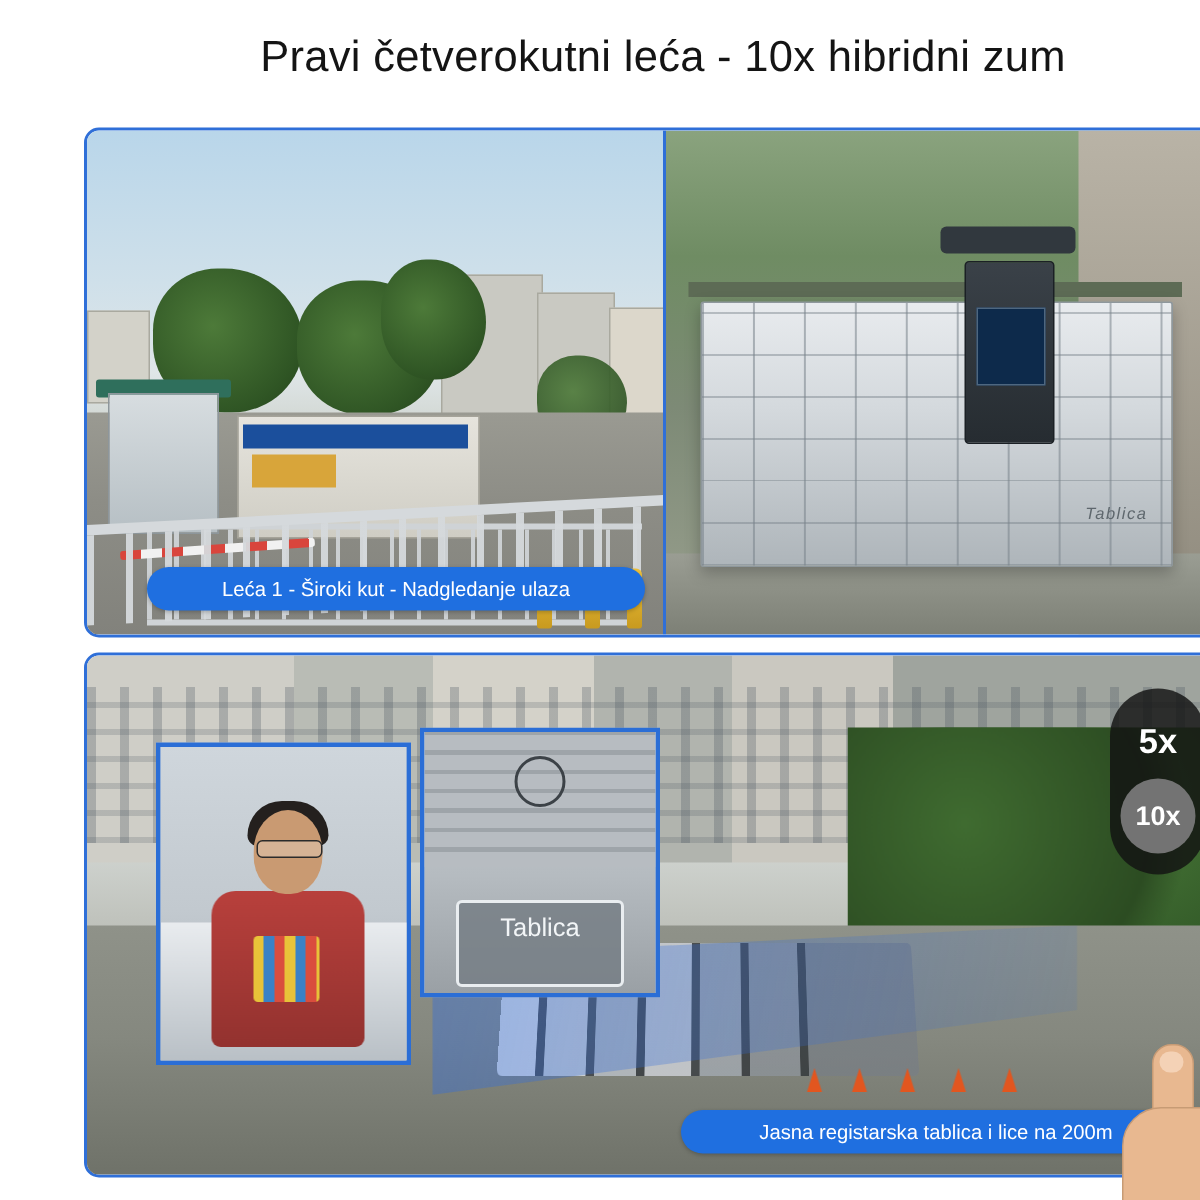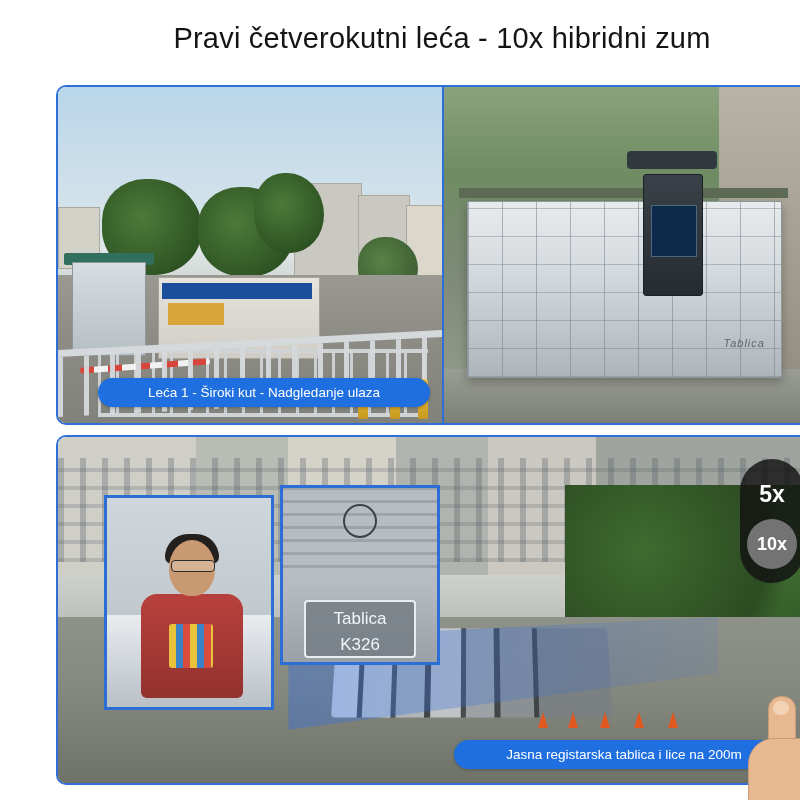--- a/index.html
+++ b/index.html
@@ -518,21 +518,20 @@
       <div class="person-head"></div>
       <div class="person-glasses"></div>
     </div>
 
     <div class="inset" id="inset-plate">
       <div class="plate-bg"></div>
       <div class="truck-grille"></div>
       <div class="truck-logo"></div>
       <div class="plate-box">
         <div>Tablica</div>
-        <div>K326</div>
       </div>
     </div>
 
     <div class="zoom-col">
       <div class="zoom-item">5x</div>
       <div class="zoom-item active">10x</div>
     </div>
 
     <div class="pill" id="pill-4">Jasna registarska tablica i lice na 200m</div>
   </div>

